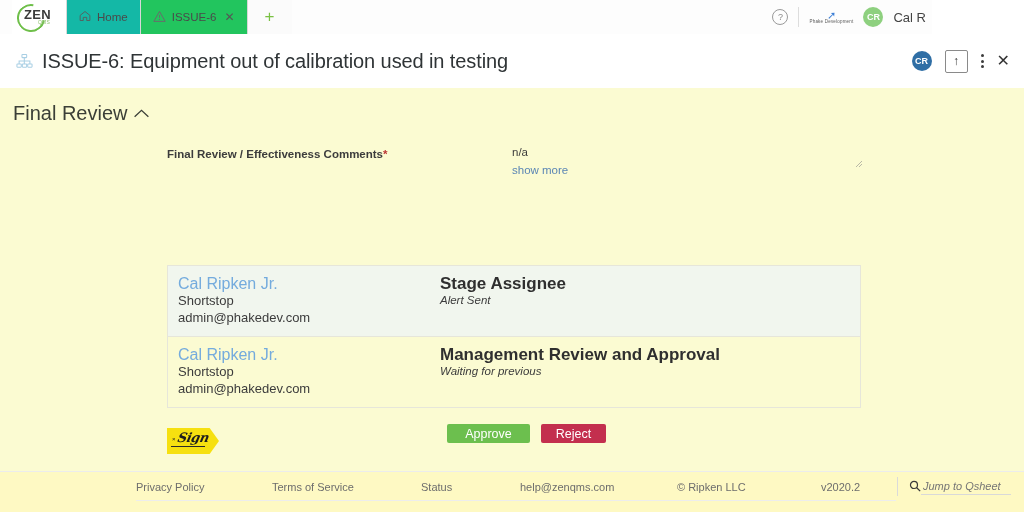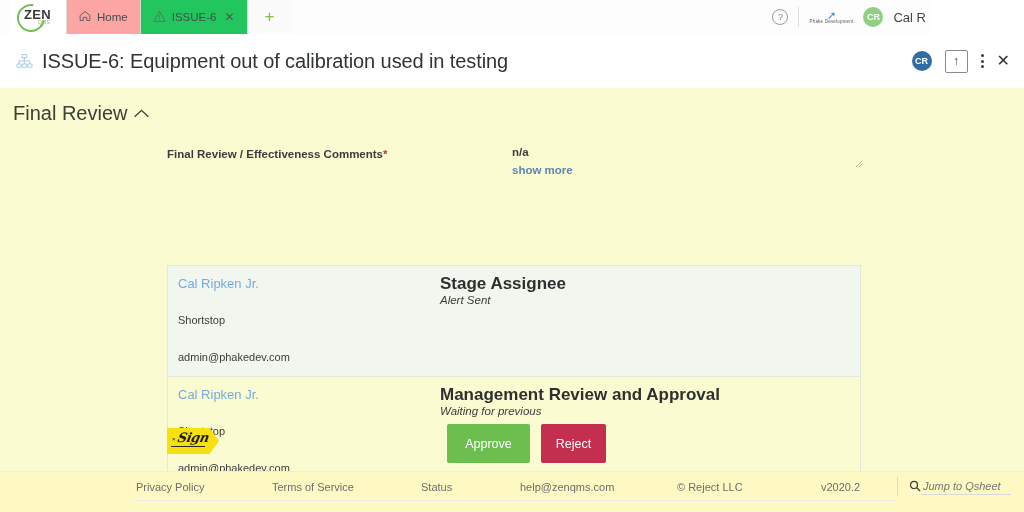--- a/index.html
+++ b/index.html
@@ -31,21 +31,21 @@
     position:absolute;left:7px;top:3px;font-size:13px;font-weight:bold;
     letter-spacing:.3px;color:#3b3b3b;font-family:"Liberation Sans",sans-serif;
   }
   .zenlogo .qms{
     position:absolute;left:21px;top:15px;font-size:5px;color:#8bbf6a;
     letter-spacing:.2px;
   }
   .tab{
     display:flex;align-items:center;gap:6px;
     padding:0 12px;font-size:11.5px;color:#4a4a4a;
-    border-right:1px solid #d8d8d8;background:#fca5a5;cursor:default;
+    border-right:1px solid #d8d8d8;background:#14b8a6;cursor:default;
   }
   .tab.active{background:#22c55e;justify-content:space-between;}
   .tab .ttl{white-space:nowrap;}
   .tab-close{font-size:12px;color:#555;margin-left:2px;line-height:1;}
   .newtab{
     width:44px;display:flex;align-items:center;justify-content:center;
     font-size:17px;color:#7ac143;background:#fbfbfb;
   }
   .tabstrip .spacer{flex:1;}
   .tb-right{display:flex;align-items:center;gap:10px;padding-right:6px;}
@@ -102,21 +102,21 @@
   }
   .section-head .stxt{font-size:20px;color:#3b3f37;font-weight:400;}
   .chev{color:#3b3f37;}
 
   .field-row{position:absolute;left:167px;top:58px;width:700px;}
   .field-label{
     font-size:11.5px;font-weight:bold;color:#3c3c3c;position:absolute;left:0;top:2px;
     white-space:nowrap;
   }
   .field-label .req{color:#b33;font-weight:bold;}
-  .field-value{position:absolute;left:345px;top:0;width:350px;font-weight:bold;}
+  .field-value{position:absolute;left:345px;top:0;width:350px;}
   .fv-text{font-size:11.5px;color:#3c3c3c;}
   .fv-link{font-size:11.5px;color:#5b86b5;display:block;margin-top:6px;cursor:pointer;}
   .resize-grip{
     position:absolute;left:688px;top:14px;width:8px;height:8px;
     color:#aaa;font-size:8px;
   }
 
   .sigs-head{position:absolute;left:167px;top:230px;display:flex;align-items:baseline;gap:24px;}
   .sigs-title{font-size:12.5px;font-weight:bold;color:#3c3c3c;letter-spacing:.2px;}
   .sigs-link{font-size:12px;color:#6aa5d8;cursor:pointer;}
@@ -124,43 +124,43 @@
   .sig-table{
     position:absolute;left:167px;top:177px;width:692px;
     border:1px solid #e6e6da;
   }
   .sig-row{
     display:flex;padding:9px 10px 10px 10px;border-bottom:1px solid #e6e6da;
   }
   .sig-row:last-child{border-bottom:none;}
   .sig-row.shade{background:#f1f6ee;}
   .sig-left{width:262px;}
-  .sig-name{font-size:13px;color:#74abdd;line-height:17px;cursor:pointer;}
-  .sig-sub{font-size:11px;color:#3c3c3c;line-height:17px;margin-top:20px;}
+  .sig-name{font-size:16px;color:#74abdd;line-height:17px;cursor:pointer;}
+  .sig-sub{font-size:13px;color:#3c3c3c;line-height:17px;}
   .sig-right{flex:1;}
   .sig-role{font-size:17px;font-weight:bold;color:#2f2f2f;line-height:17px;}
   .sig-status{font-size:11.5px;font-style:italic;color:#3c3c3c;line-height:17px;}
 
   
   .action-row{position:absolute;left:167px;top:340px;width:700px;height:32px;}
   .sign-sticker{
     position:absolute;left:0;top:0;width:52px;height:26px;background:#f6e010;
     clip-path:polygon(0 0, 82% 0, 100% 50%, 82% 100%, 0 100%);
     display:flex;align-items:center;
   }
   .sign-inner{position:relative;width:44px;height:26px;}
   .sign-x{position:absolute;left:5px;top:8px;font-size:6px;color:#2a2a2a;}
   .sign-word{
     position:absolute;left:11px;top:2px;font-size:13px;color:#1d1d1d;
     font-family:"DejaVu Serif",serif;font-style:italic;font-weight:bold;
     transform:skewX(-12deg);letter-spacing:-.5px;
   }
   .sign-rule{position:absolute;left:4px;top:18px;width:34px;height:1px;background:#2a2a2a;}
   .btn{
-    position:absolute;top:-4px;height:39px;border:none;border-radius:2px;
+    position:absolute;top:-4px;height:19px;border:none;border-radius:2px;
     color:#ffffff;font-size:12.5px;font-family:"Liberation Sans",sans-serif;
     cursor:pointer;display:flex;align-items:center;justify-content:center;
   }
   .btn-approve{left:280px;width:83px;background:#6cbf4e;}
   .btn-reject{left:374px;width:65px;background:#c32f4e;}
 
   
   .footer{
     position:absolute;left:0;top:471px;width:1024px;height:41px;background:#fef9c3;
     border-top:1px solid #ececec;
@@ -330,21 +330,21 @@
     </div>
 
   </div>
 
   <div class="footer">
     <div class="footer-inner">
       <span class="f-link" style="left:136px">Privacy Policy</span>
       <span class="f-link" style="left:272px">Terms of Service</span>
       <span class="f-link" style="left:421px">Status</span>
       <span class="f-link" style="left:520px">help@zenqms.com</span>
-      <span class="f-link" style="left:677px">© Reject LLC</span>
+      <span class="f-link" style="left:677px">© Ripken LLC</span>
       <span class="f-link" style="left:821px">v2020.2</span>
       <span class="f-sep"></span>
       <span class="f-search">
         <span class="sico">
           <svg width="12" height="12" viewBox="0 0 14 14">
               <circle cx="5.8" cy="5.8" r="4.1" fill="none" stroke="#3a3a3a" stroke-width="1.4"></circle>
               <path d="M9 9l4 4" stroke="#3a3a3a" stroke-width="1.5"></path>
             </svg>
         </span>
         <input class="sinput" type="text" placeholder="Jump to Qsheet" style="">

